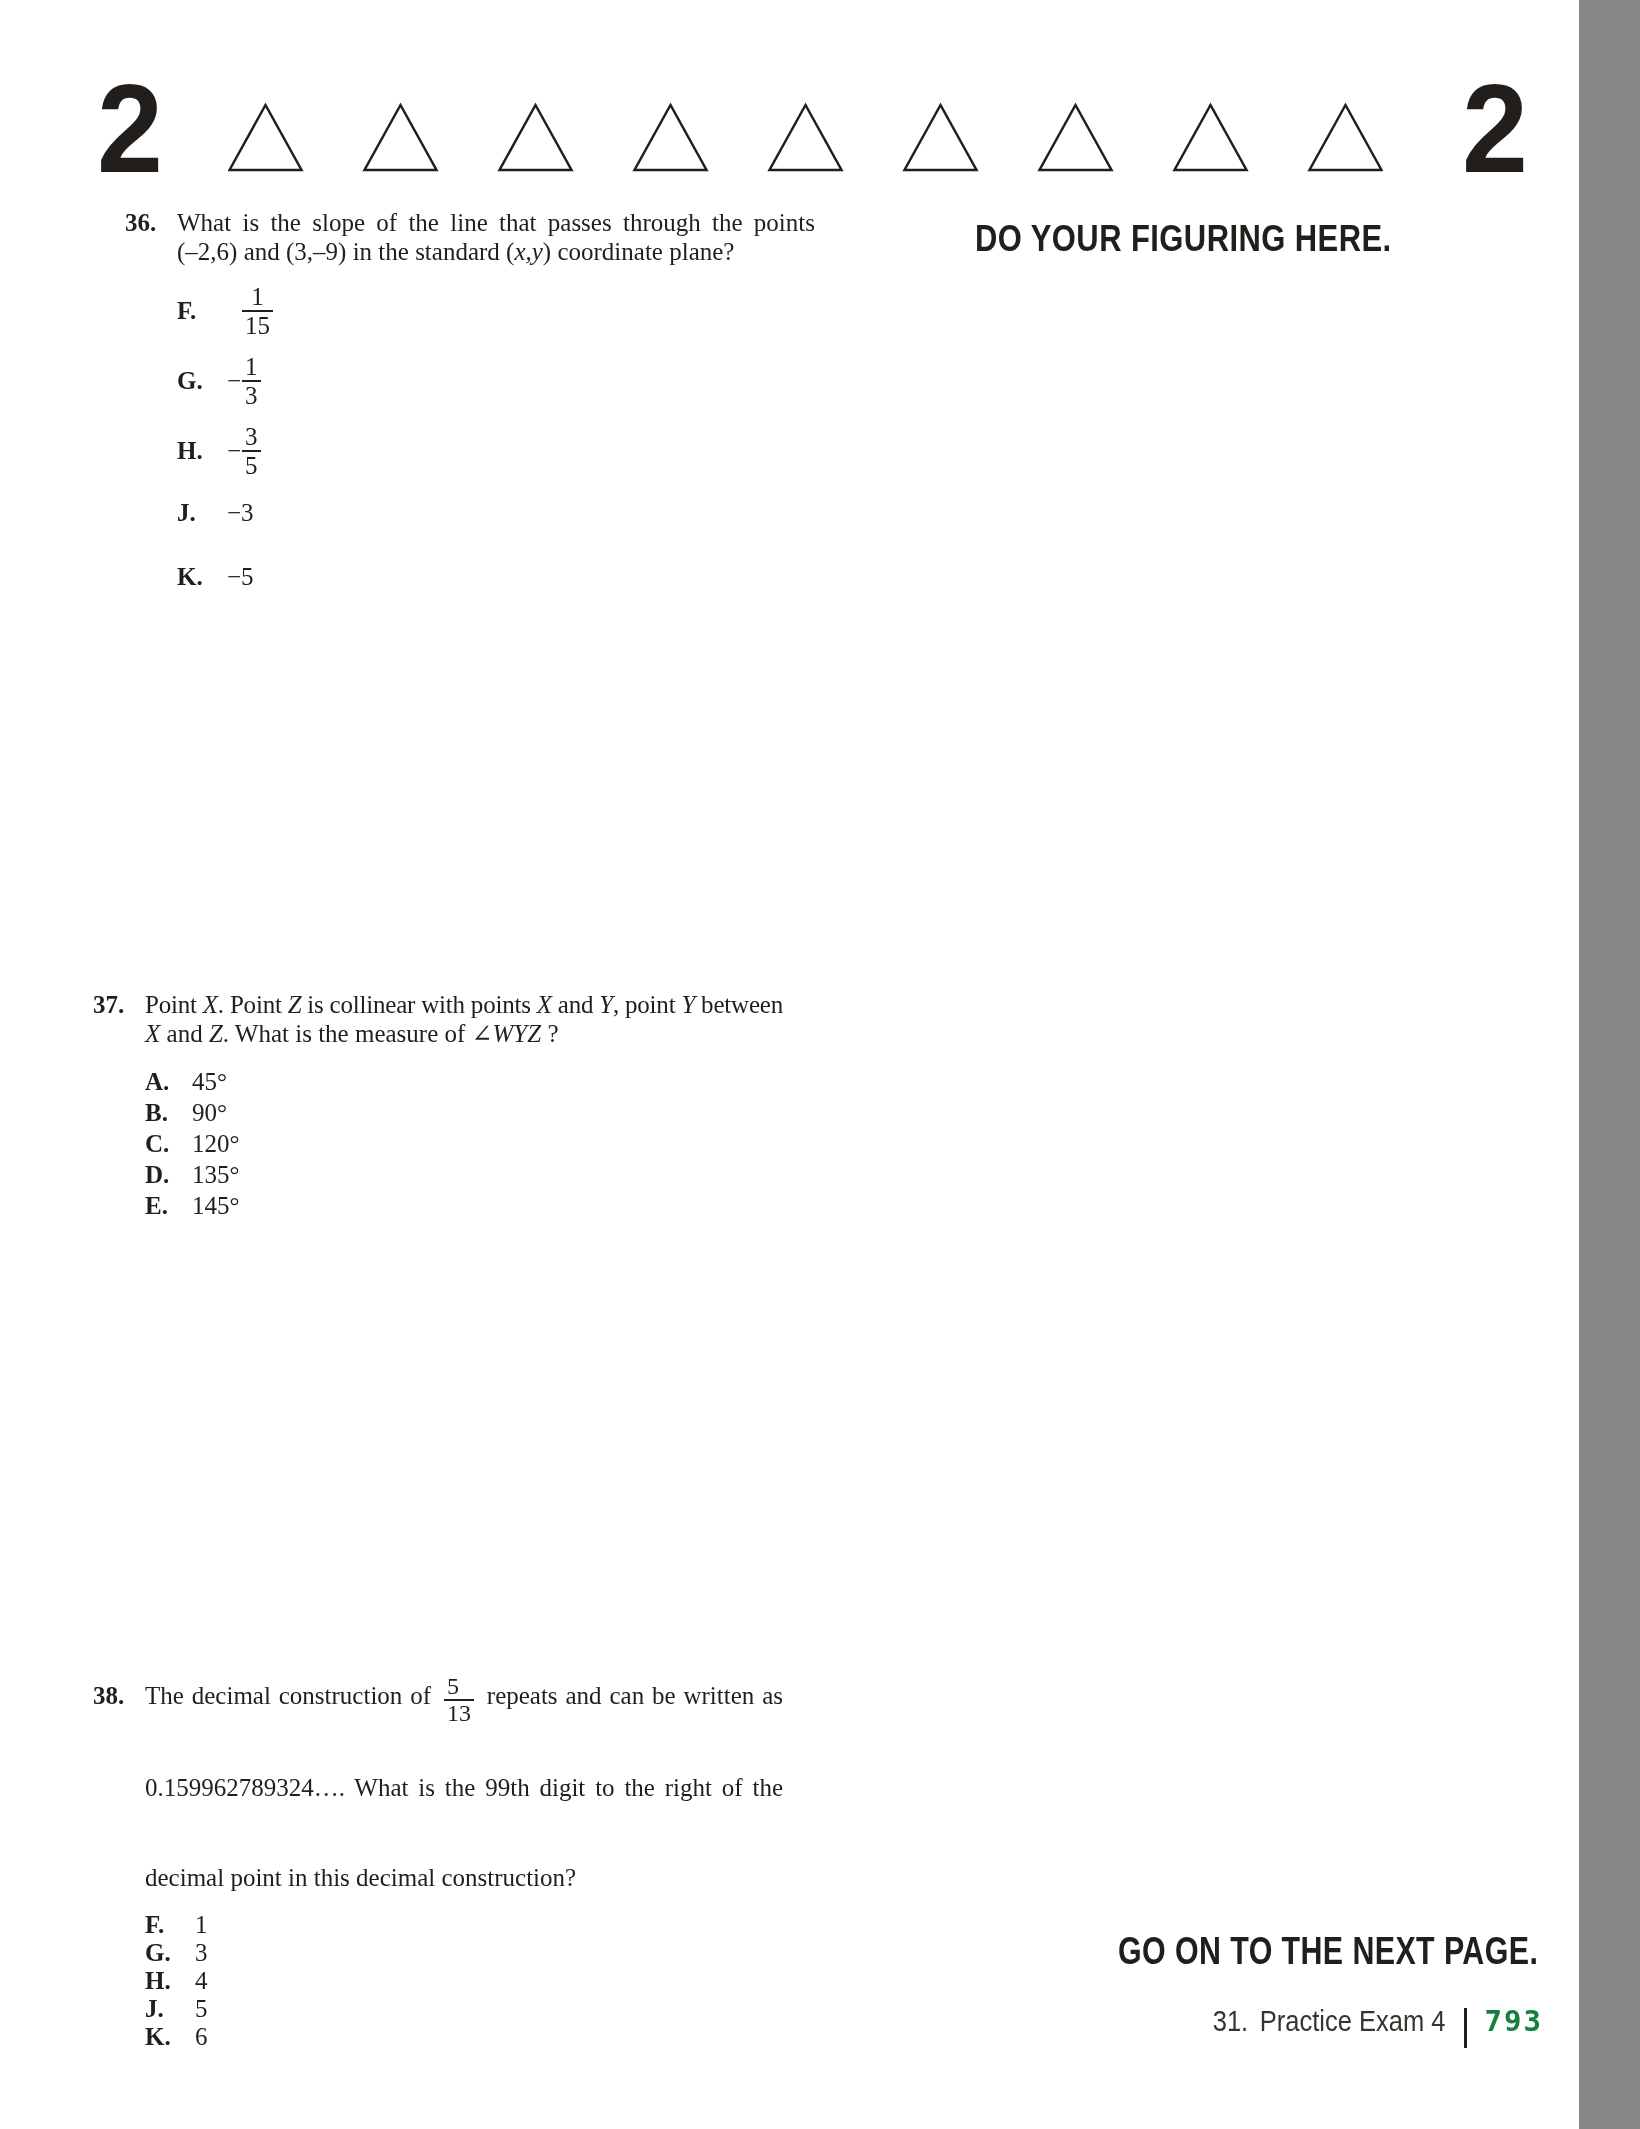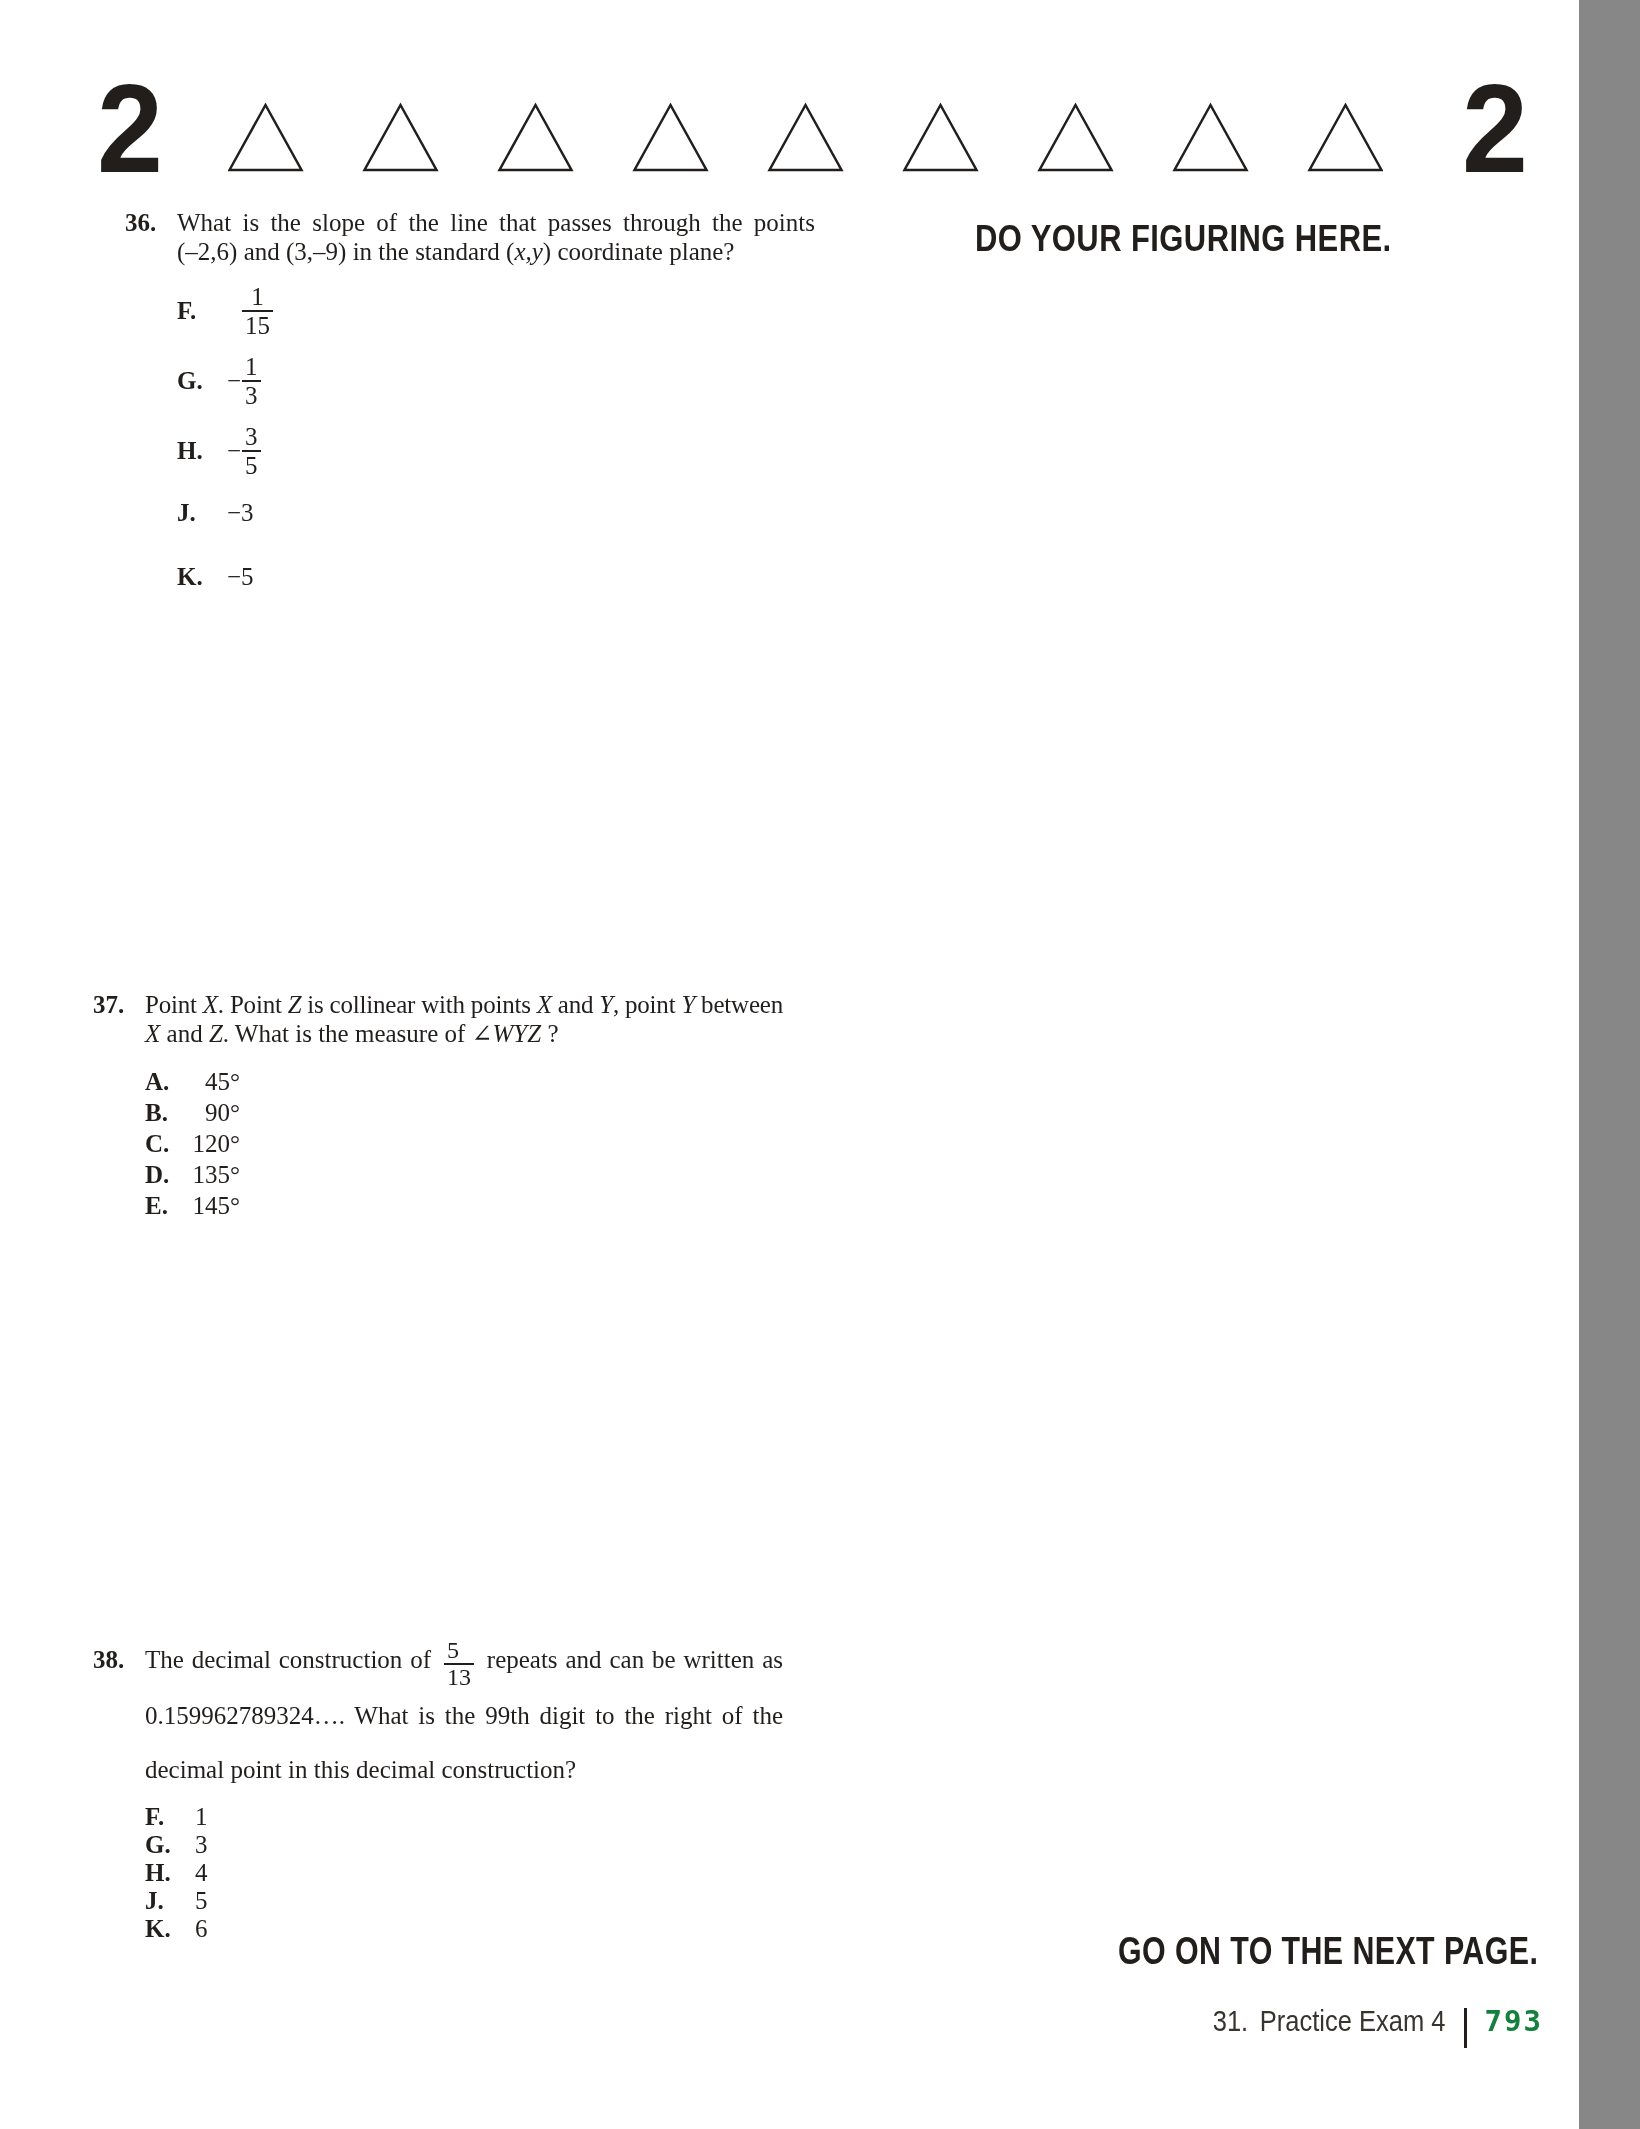--- a/index.html
+++ b/index.html
@@ -32,35 +32,35 @@
   .question { position:absolute; left:93px; width:692px; display:flex; align-items:baseline; }
   .q36 { top:208px;margin-left:32px; }
   .q37 { top:990px; }
   .q38 { top:1633px; }
   .qnum { width:52px; flex:0 0 52px; font-weight:bold; font-size:25px; line-height:29px; }
   .qbody { width:638px; flex:0 0 638px; font-size:25px; line-height:29px; }
   .jline { text-align:justify; text-align-last:justify; }
   .jline.last { text-align-last:auto; }
   .it { font-style:italic; }
   .q37 .l2 { word-spacing:-3.5px; letter-spacing:-0.2px; }
-  .q38 .jline { line-height:54px; }
+  .q38 .jline { line-height:54px;margin-top:36px; }
   .q38 .l1 { word-spacing:-2px; }
   .q38 .l2 { word-spacing:-1px; }
 
   
   .opts { margin-top:16px; }
   .q37 .opts { margin-top:18px; }
   .q38 .opts { margin-top:6px; }
   .opt { display:flex; align-items:baseline; height:30px; line-height:30px; }
   .q37 .opt { height:31px; line-height:31px; }
   .q38 .opt { height:28px; line-height:28px; }
   .opt .letter { display:inline-block; width:50px; flex:0 0 50px; font-weight:bold; }
   .q37 .opt .letter { width:47px; flex-basis:47px; }
   .opt .val { display:inline-block; }
-  .q37 .opt .val { width:48px; text-align:right; }
+  .q37 .opt .val { width:48px; text-align:left; }
   .opt-frac { align-items:center; height:58px; margin-bottom:12px; }
   .q36 .opt-frac + .opt-frac { }
   .opt .sign { display:inline-block; width:15px; flex:0 0 15px; }
   .frac { display:inline-block; text-align:center; font-size:25px; line-height:25px; vertical-align:middle; }
   .frac .num { display:block; padding:0 3px 1px; }
   .frac .den { display:block; border-top:2.5px solid #211e1c; padding:1px 3px 0; }
   .inline-frac { font-size:24px; line-height:23px; vertical-align:-17px; margin:0 5px; }
   .q36 .opt-plain-j { margin-top:18px; margin-bottom:34px; }
 
   

